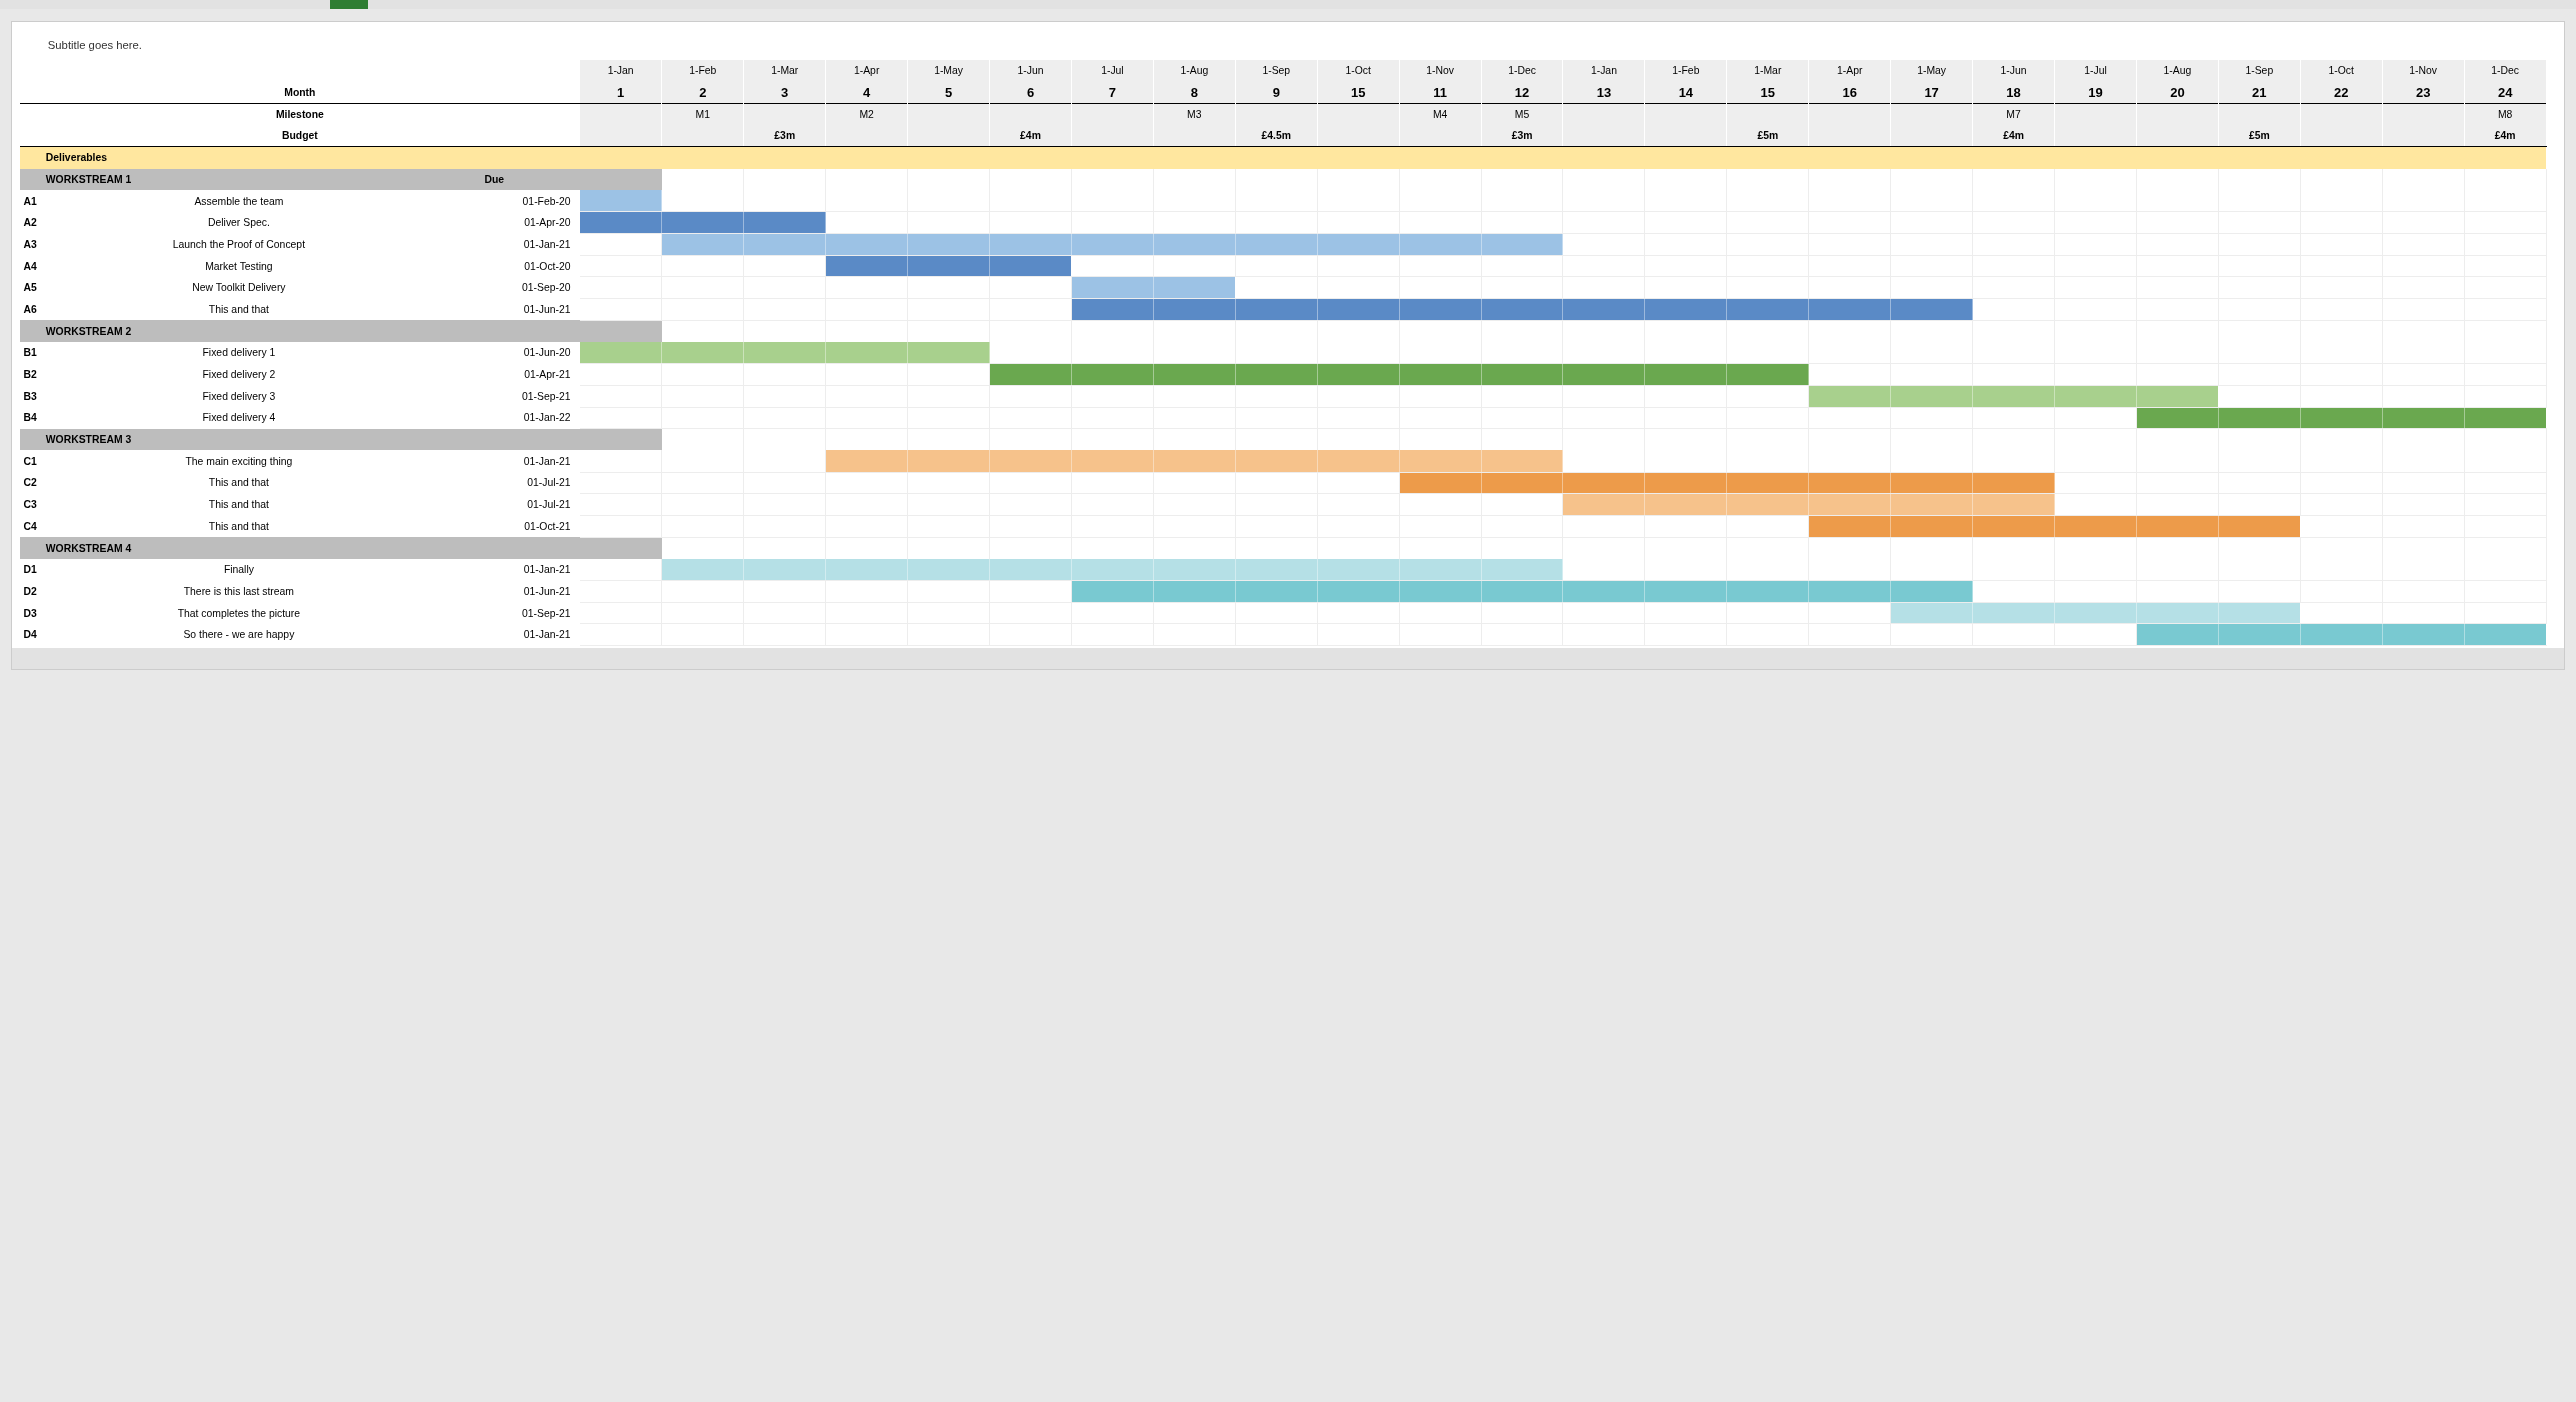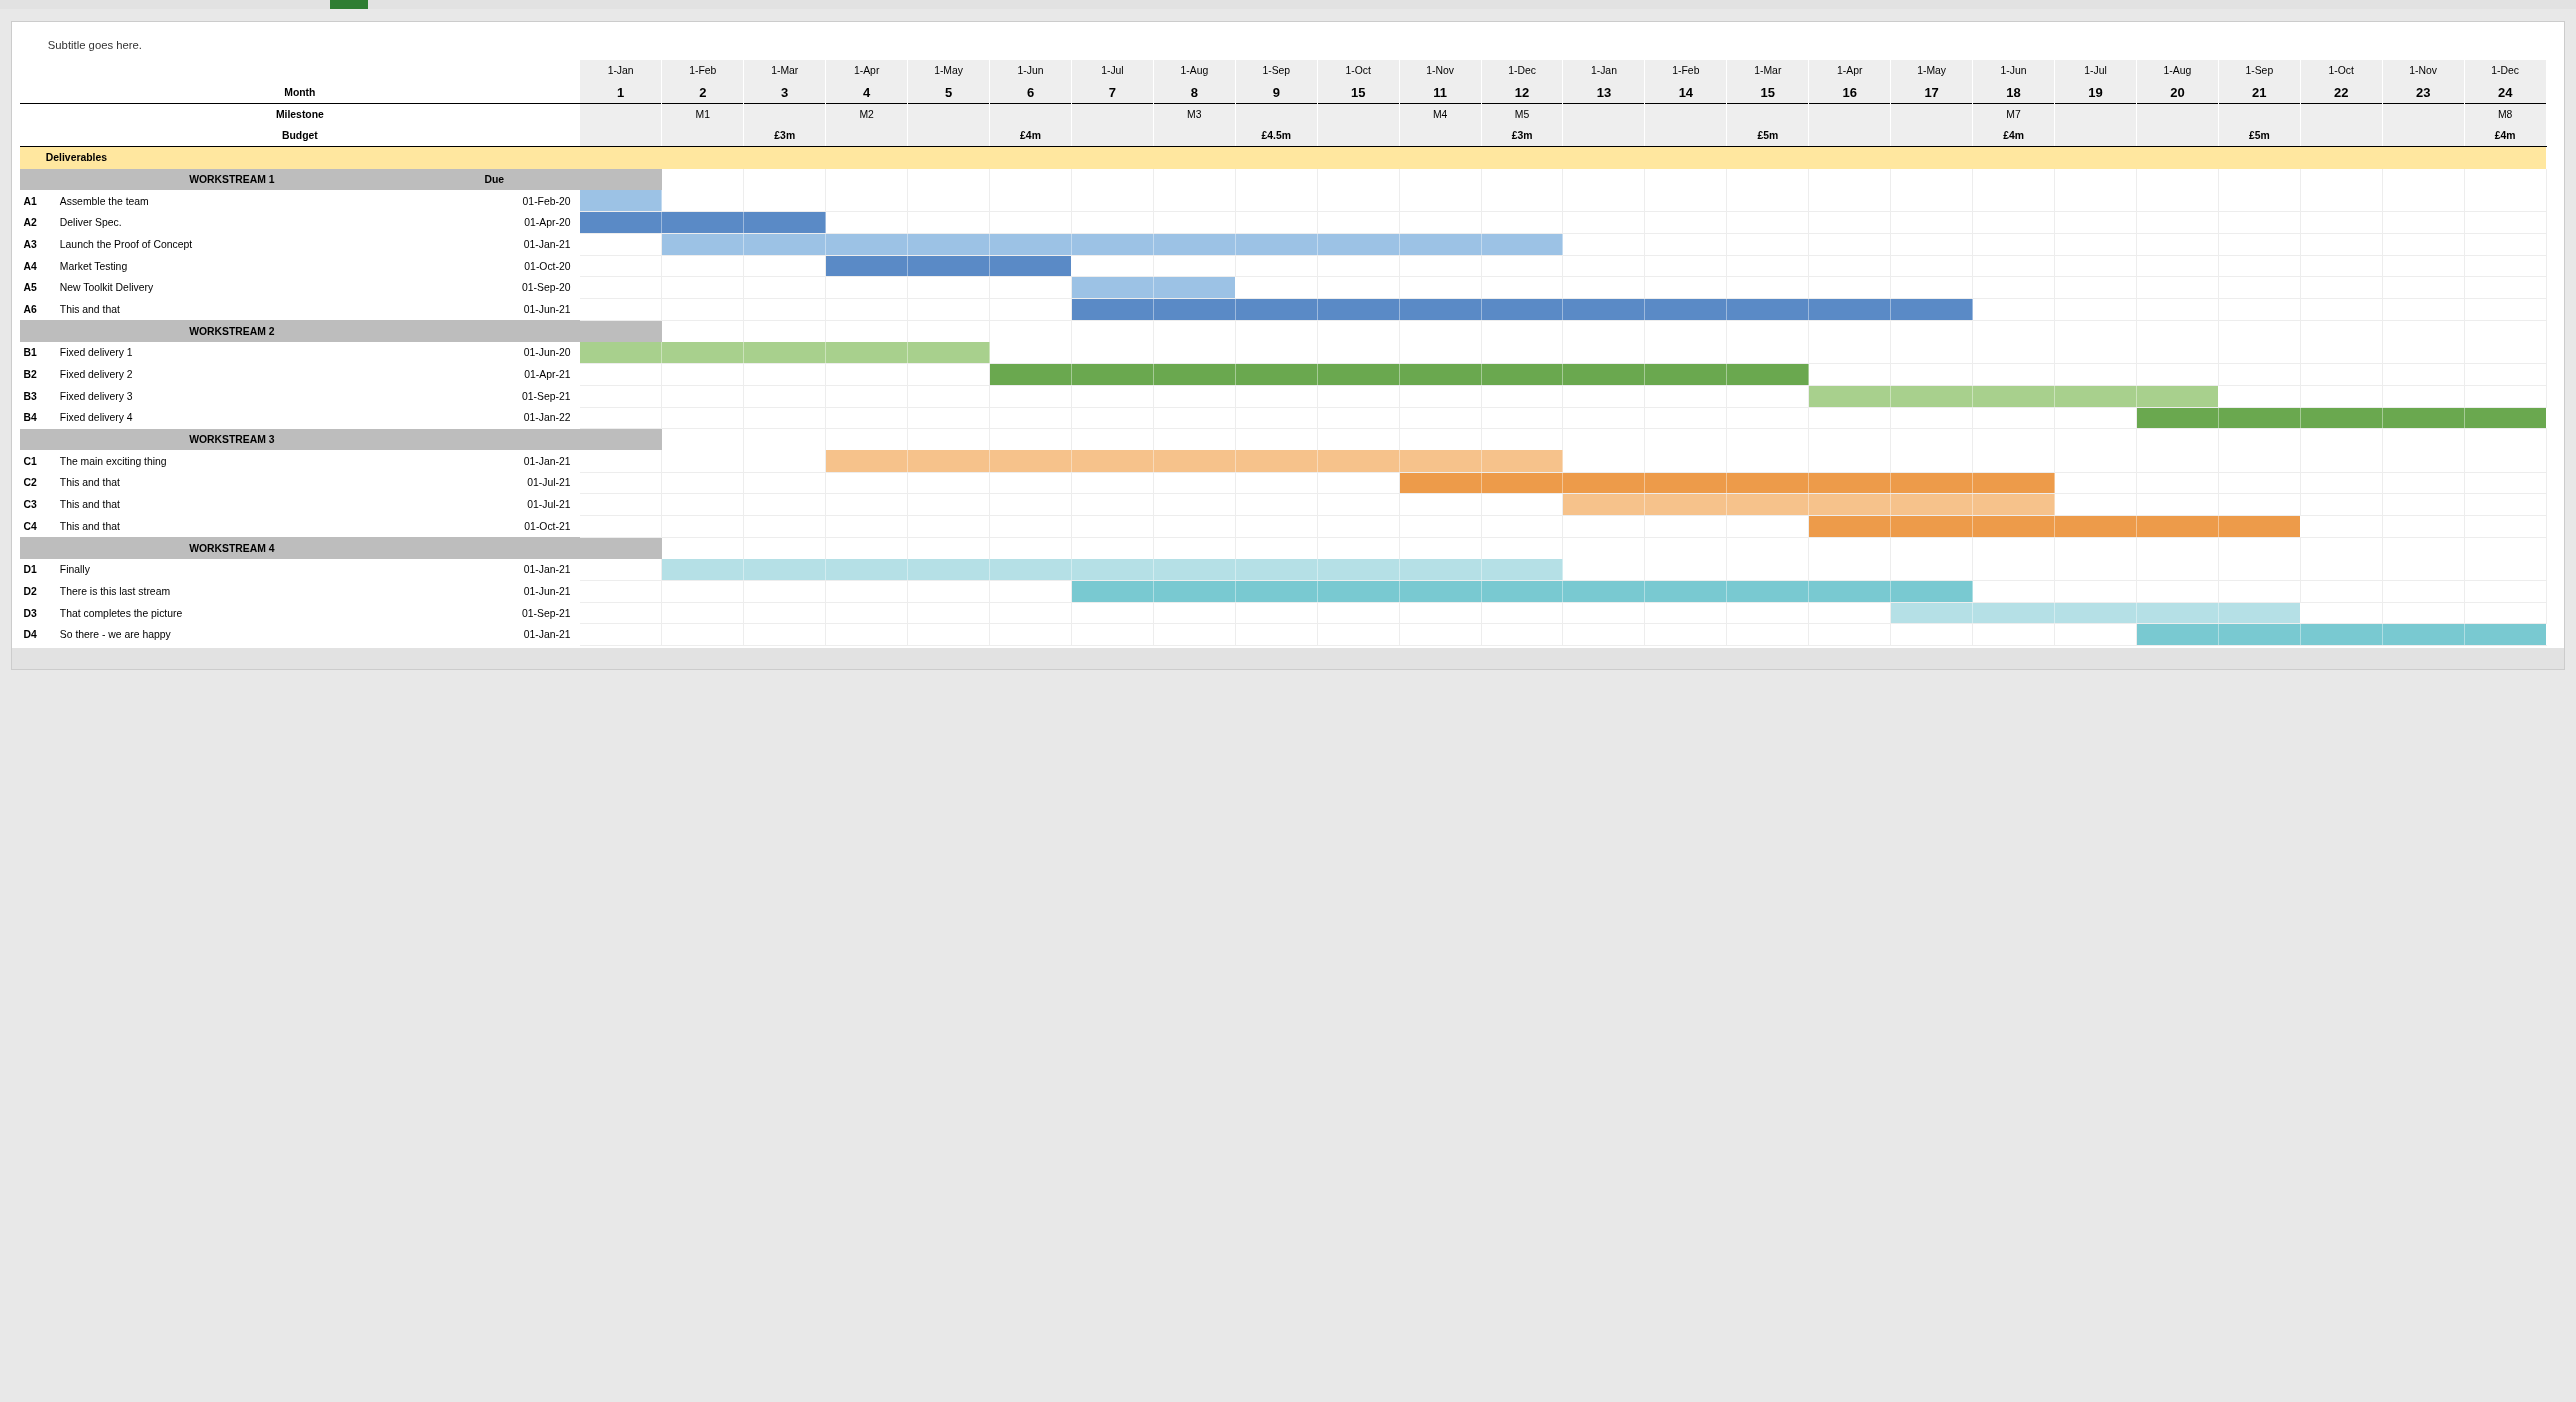--- a/index.html
+++ b/index.html
@@ -42,27 +42,27 @@
   .date-cell { font-size: 9.4px; background:#eee; border-right: 0.9px solid #fff;}
   .num-row td.month-num { font-weight: 700; font-size: 13px; background:#eee; border-right: 0.9px solid #fff;}
   .label-right { text-align: right; font-weight: 700; padding-right: 9.4px; }
   .thick-top td { border-top: 1.9px solid #000; }
   .thick-bottom td { border-bottom: 1.9px solid #000; }
   .milestone-cell, .budget-cell { background:#eee; border-right: 0.9px solid #fff; font-size:9.4px;}
   .budget-cell { text-align: right; padding-right: 3.8px; font-weight:700;}
   .milestone-cell { font-weight:400; }
 
   .deliverables-row td { background: #ffe79f; font-weight: 700; text-align:left; padding-left: 26px;}
-  .ws-row td.ws-label { background: #bdbdbd; font-weight: 700; text-align:center; padding-left: 26px;}
+  .ws-row td.ws-label { background: #bdbdbd; font-weight: 700; text-align:left; padding-left: 26px;}
   .ws-row td.ws-due   { background: #bdbdbd; font-weight: 700; padding-right:9.4px;}
   .ws-row td.ws-notch { background: #bdbdbd; }
   .ws-row td.ws-blank { background: #fff; border-right: 0.9px solid #ededed; }
 
   .task-row td.id-cell   { font-weight: 700; text-align:left; padding-left:3.8px;}
-  .task-row td.task-cell { text-align:left; }
+  .task-row td.task-cell { text-align:center; }
   .task-row td.due-cell  { text-align:right; padding-right:9.4px; font-size:10.4px;}
   .task-row td.slot      { border-right: 0.9px solid #ededed; border-bottom: 0.9px solid #ededed; }
   .task-row td.slot.bar  { border-right: 0.9px solid rgba(255,255,255,0.4); }
 
   .footer-bar { height: 21px; background:#e2e2e2; margin-top: 1.9px;}
   .header-bar { height: 9.4px; background:#e2e2e2; position:relative;}
   .header-notch { position:absolute; left: 330px; top:0; width:38px; height:9.4px; background:#2e7d32;}
 </style>
 </head>
 <body>

